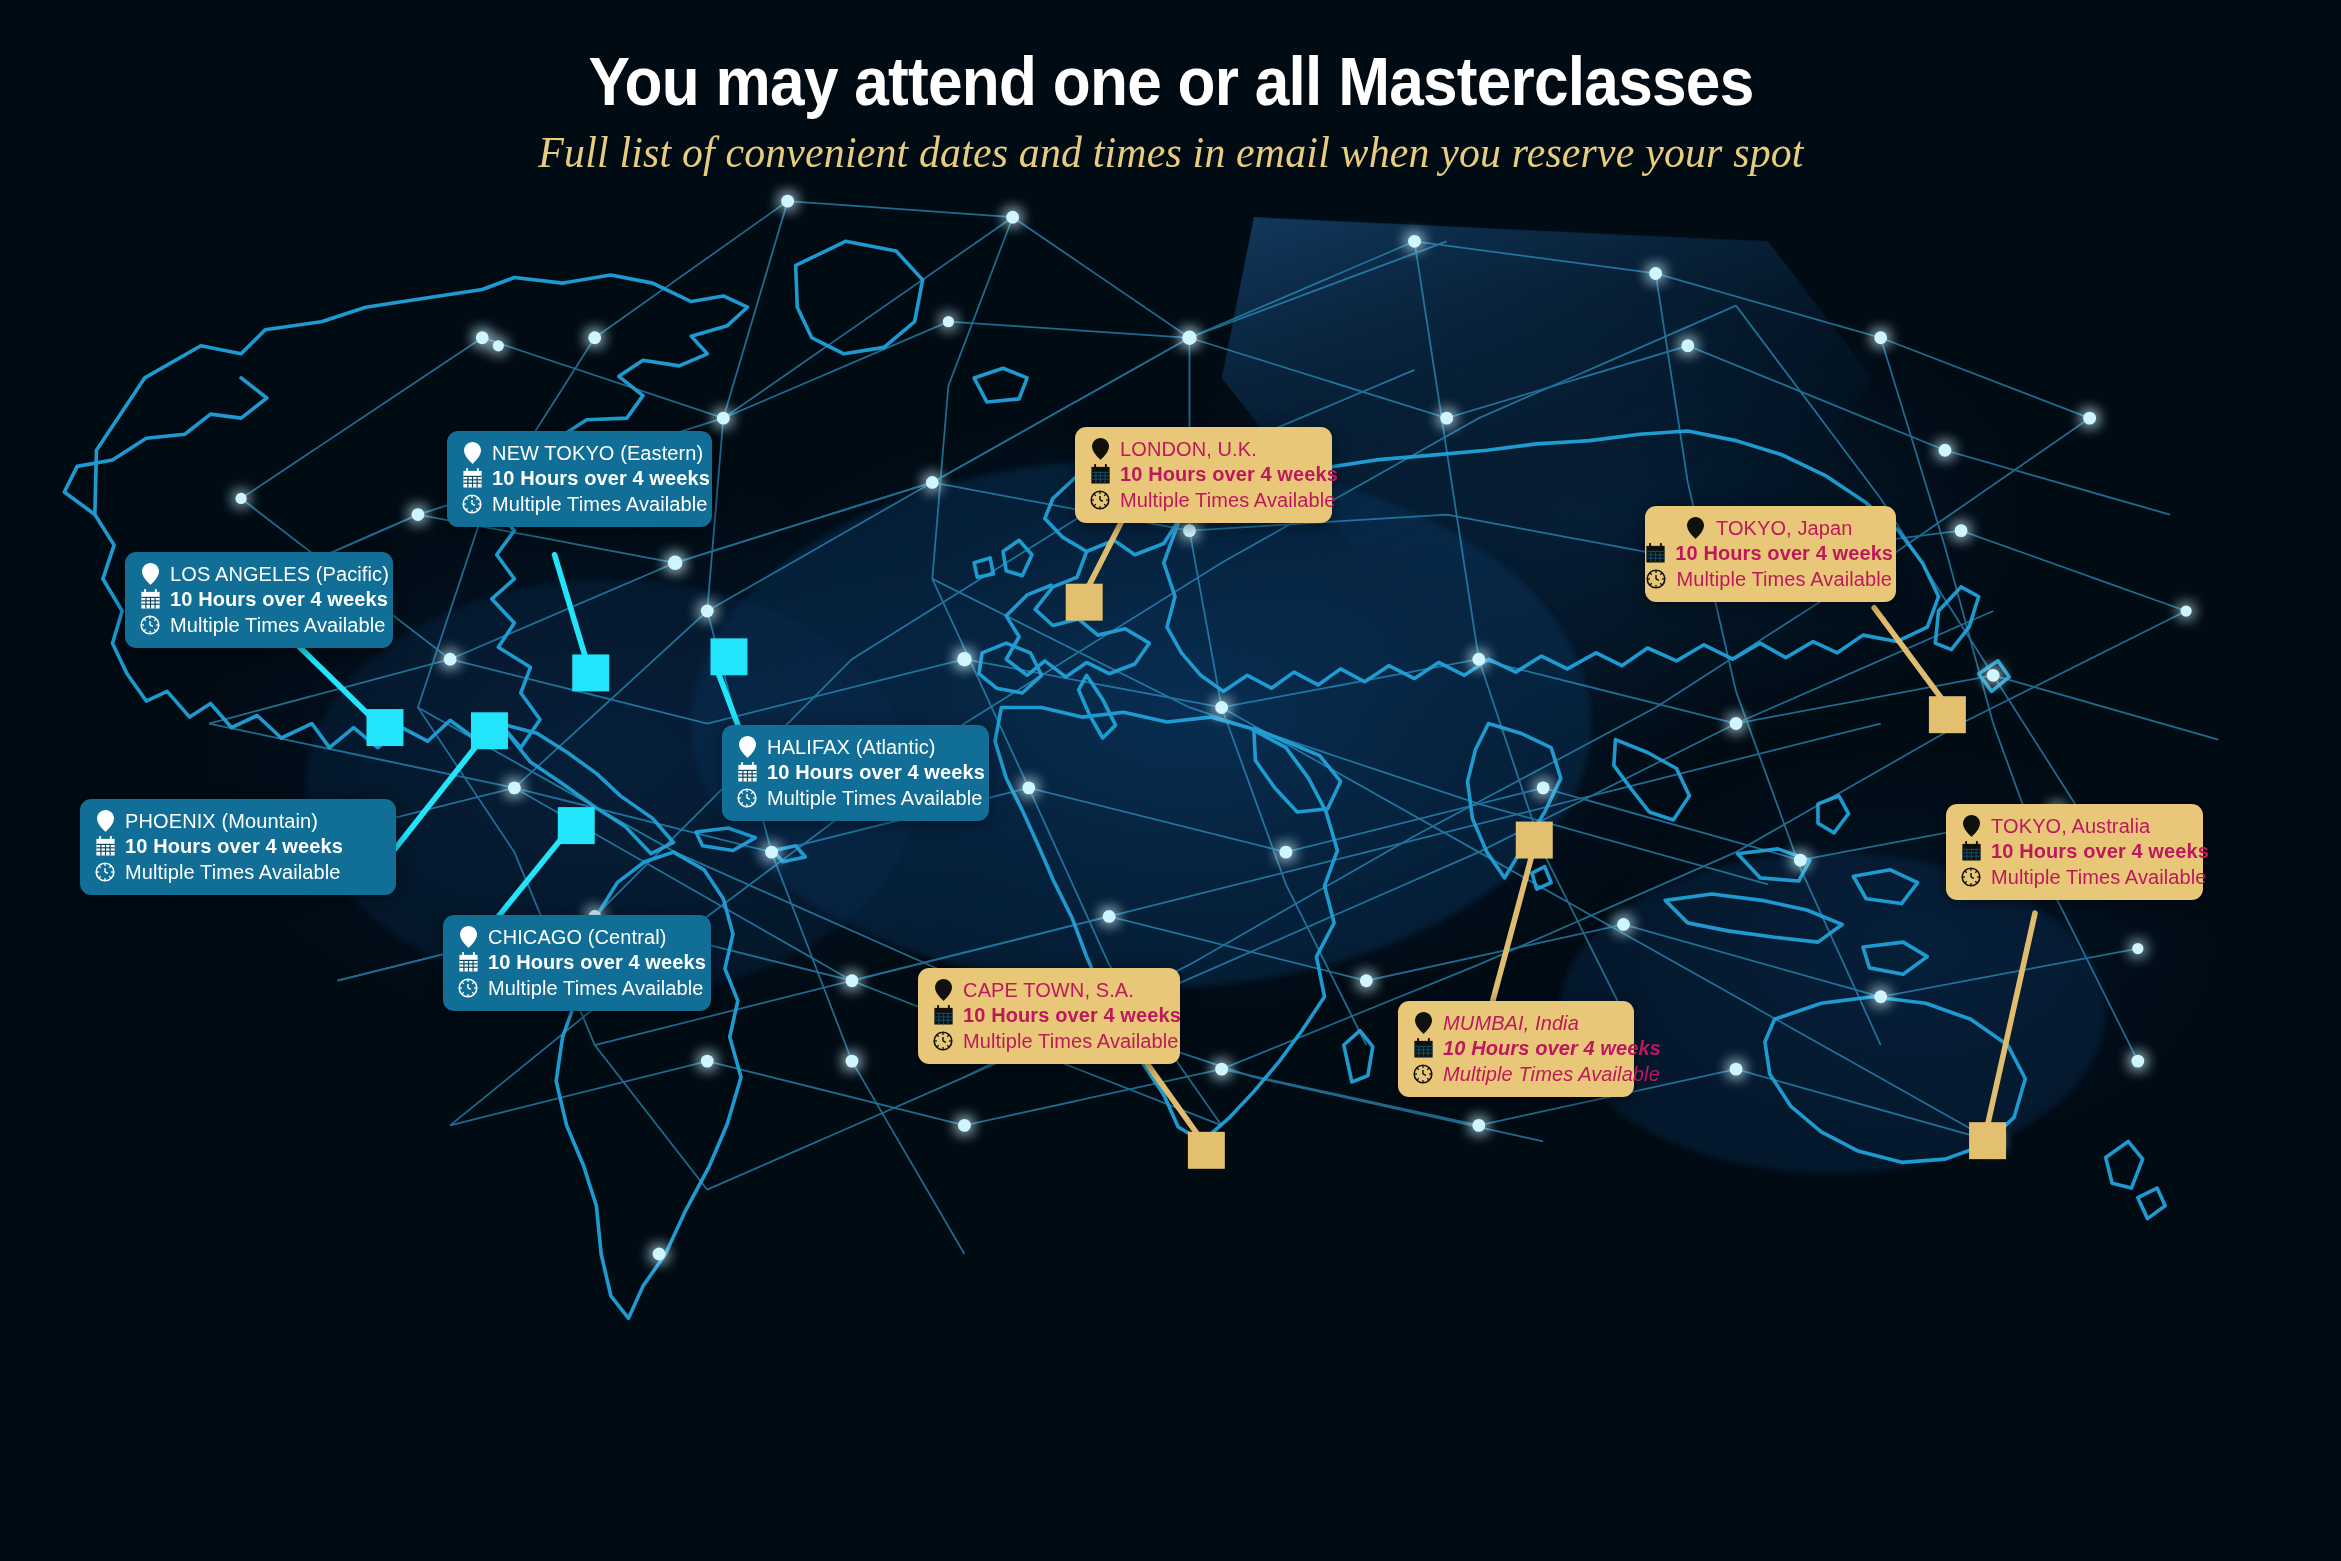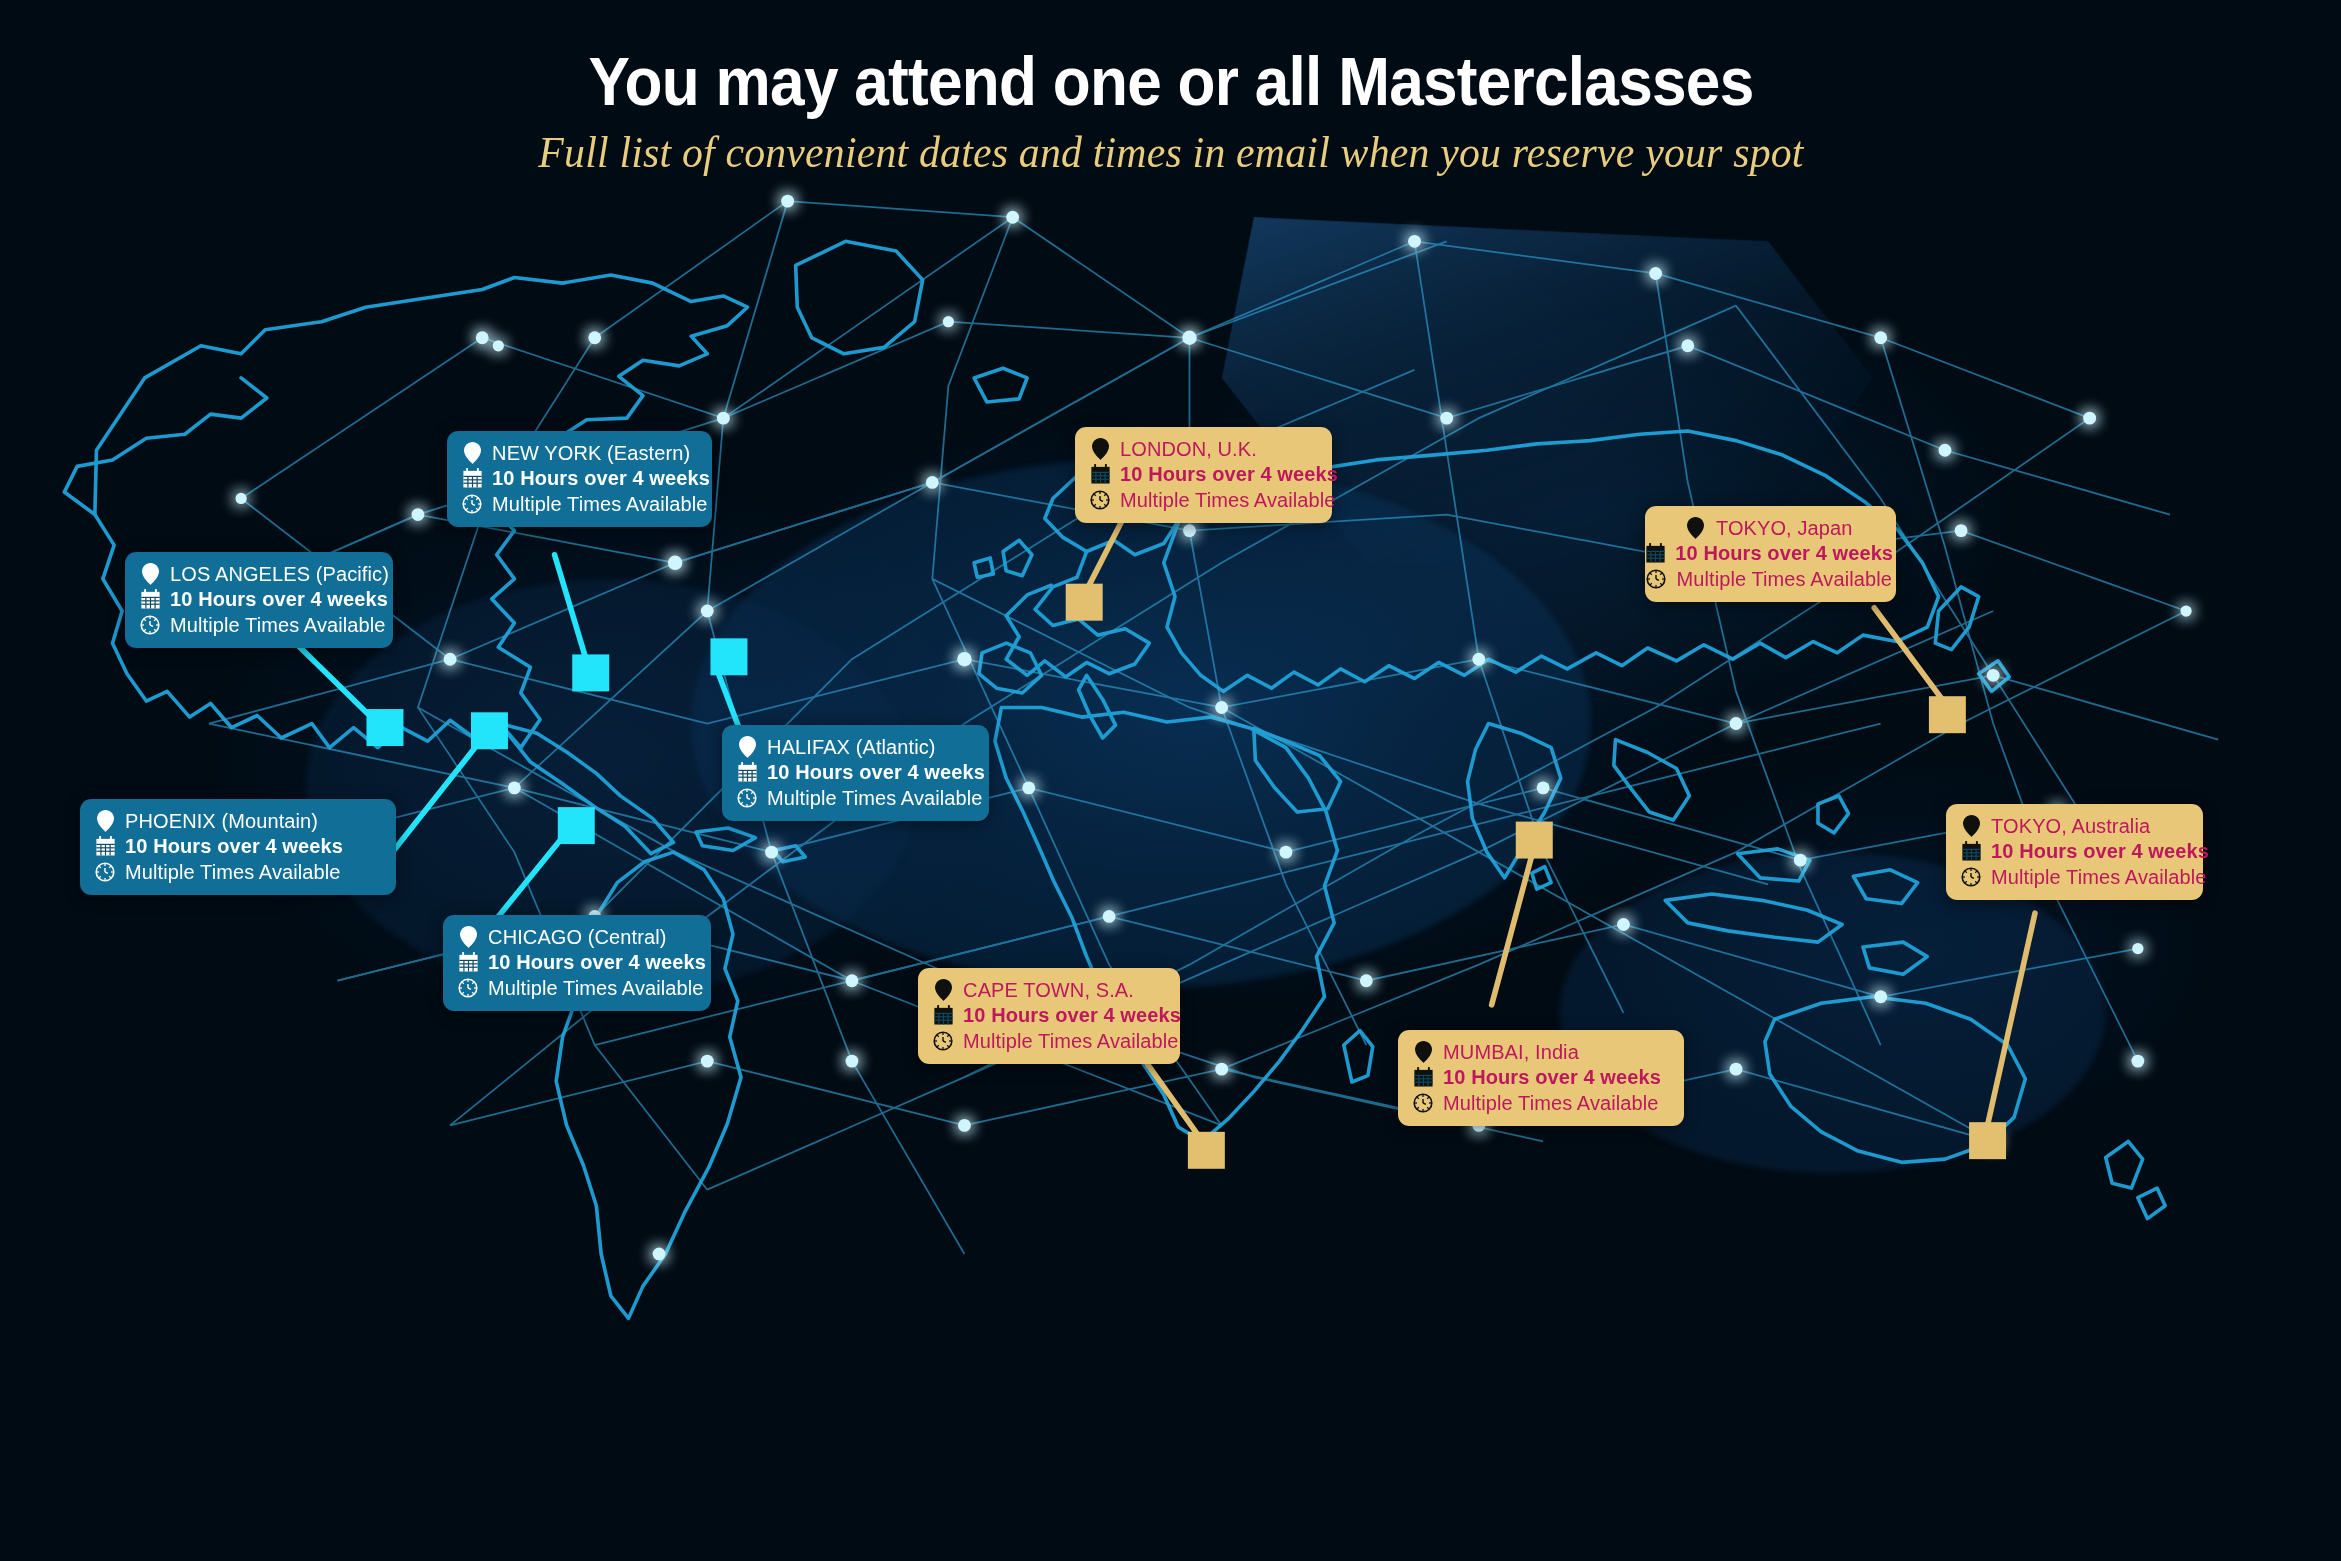--- a/index.html
+++ b/index.html
@@ -315,21 +315,21 @@
 
   <div id="cards-root">
       <div class="card blue" style="left: 447px; top: 431px; width: 265px;">
         <div class="row">
           <span class="ic">
             <svg width="17" height="22" viewBox="0 0 21 27">
               <path fill="#ffffff" d="M10.5 0C4.7 0 0 4.7 0 10.5C0 18 10.5 27 10.5 27S21 18 21 10.5C21 4.7 16.3 0 10.5 0z"></path>
               <circle cx="10.5" cy="10.2" r="4.1" fill="none"></circle>
             </svg>
           </span>
-          <span class="t1">NEW YORK (Eastern)</span>
+          <span class="t1">NEW TOKYO (Eastern)</span>
         </div>
         <div class="row">
           <span class="ic">
             <svg width="19" height="20" viewBox="0 0 24 25">
               <rect x="4" y="0" width="2.4" height="5" fill="#ffffff"></rect>
               <rect x="17.6" y="0" width="2.4" height="5" fill="#ffffff"></rect>
               <rect x="0.5" y="3.5" width="23" height="21" fill="#ffffff"></rect>
               <g stroke="#0b4a66" stroke-width="1.5">
                 <line x1="0.5" y1="10.5" x2="23.5" y2="10.5"></line>
                 <line x1="0.5" y1="14.8" x2="23.5" y2="14.8"></line>
@@ -748,21 +748,21 @@
                 <line x1="19.8" y1="5.2" x2="17.8" y2="7.2"></line>
                 <line x1="7.2" y1="17.8" x2="5.2" y2="19.8"></line>
               </g>
               <line x1="12.5" y1="12.5" x2="12.5" y2="7.5" stroke="#10100c" stroke-width="1.8"></line>
               <line x1="12.5" y1="12.5" x2="16.2" y2="14.2" stroke="#10100c" stroke-width="1.8"></line>
             </svg>
           </span>
           <span class="t3">Multiple Times Available</span>
         </div>
       </div>
-      <div class="card gold" style="left: 1398px; top: 1030px; width: 286px;">
+      <div class="card gold" style="left: 1398px; top: 1001px; width: 236px; font-style: italic;">
         <div class="row">
           <span class="ic">
             <svg width="17" height="22" viewBox="0 0 21 27">
               <path fill="#10100c" d="M10.5 0C4.7 0 0 4.7 0 10.5C0 18 10.5 27 10.5 27S21 18 21 10.5C21 4.7 16.3 0 10.5 0z"></path>
               <circle cx="10.5" cy="10.2" r="4.1" fill="none"></circle>
             </svg>
           </span>
           <span class="t1">MUMBAI, India</span>
         </div>
         <div class="row">

